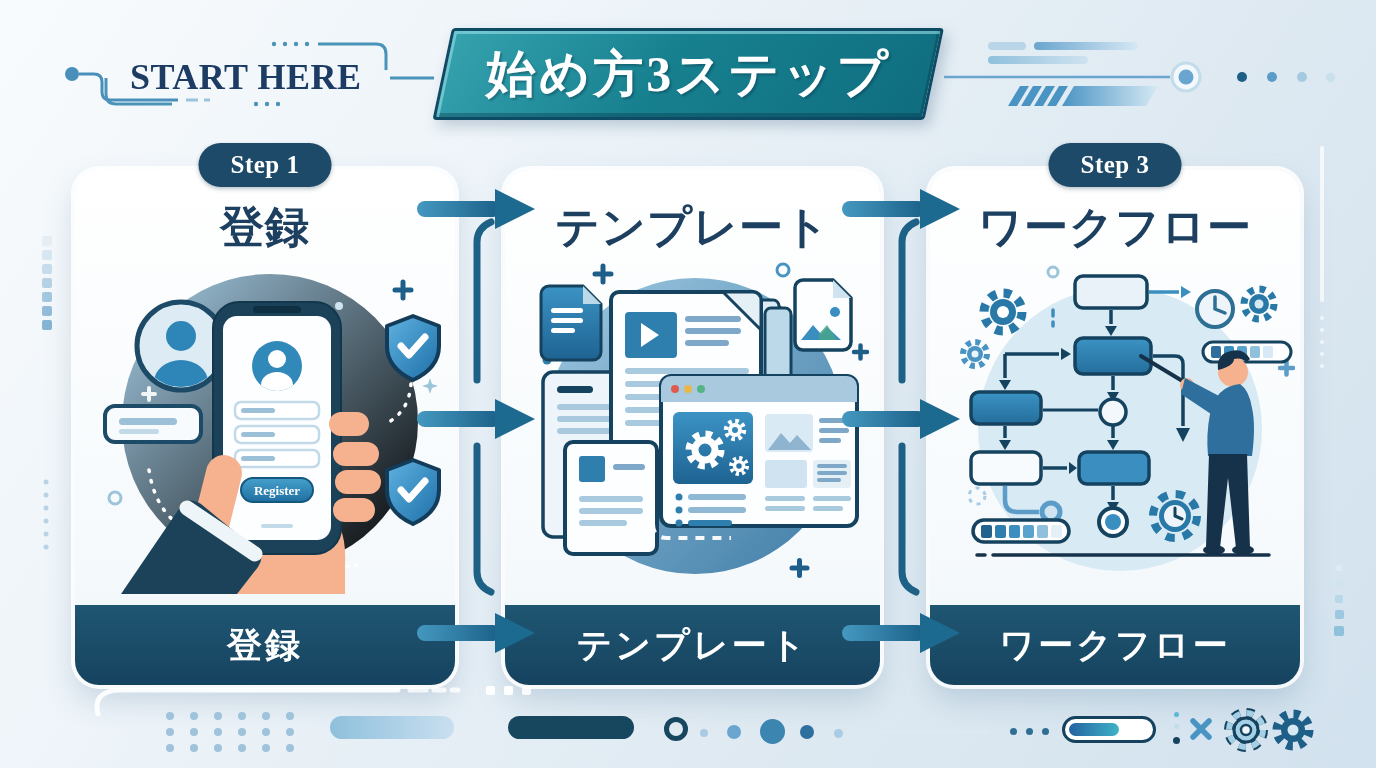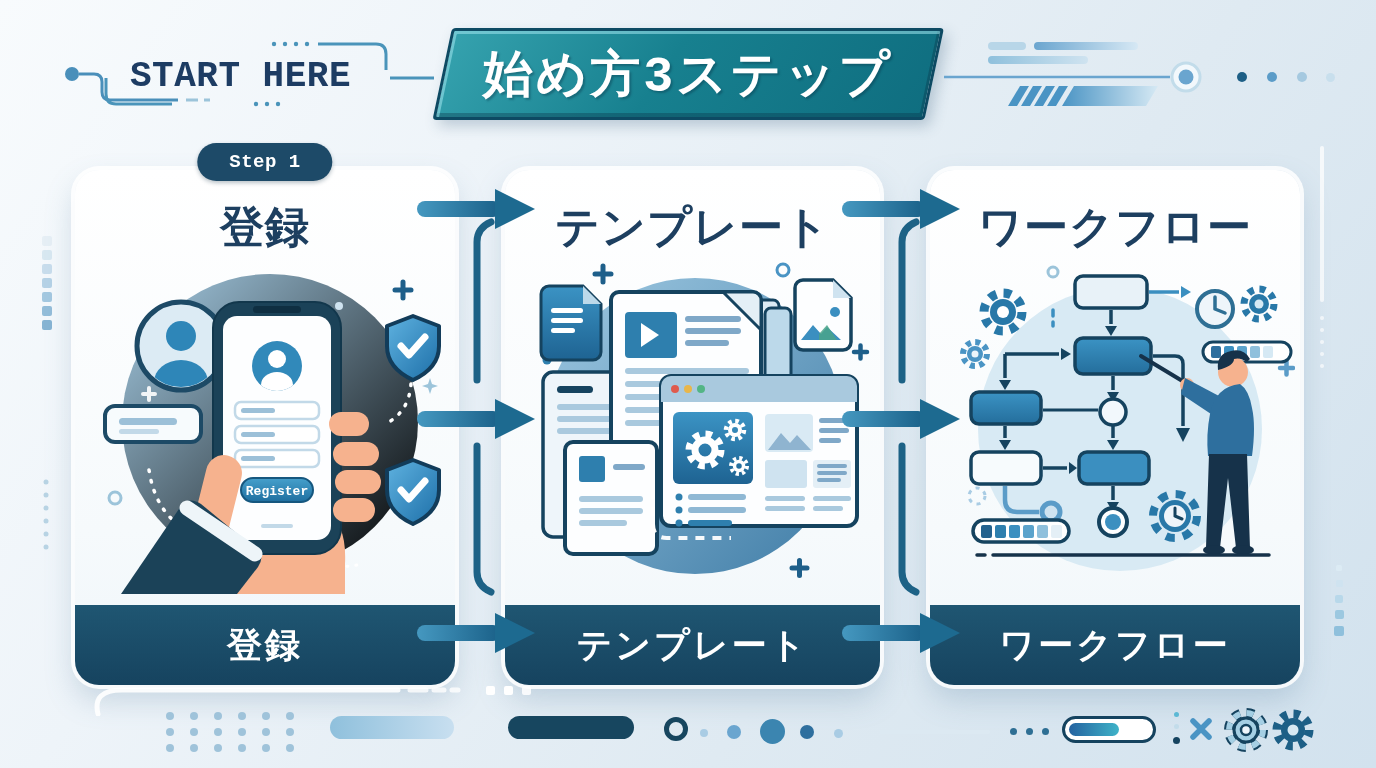--- a/index.html
+++ b/index.html
@@ -1,29 +1,29 @@
 <!DOCTYPE html>
 <html><head>
 <meta charset="utf-8">
 <style>
   html,body{margin:0;padding:0;}
   .stage{
     position:relative;width:1376px;height:768px;overflow:hidden;
     background:linear-gradient(125deg,#f8fbfd 0%,#eef4f9 30%,#dfeaf2 65%,#d2e2ee 100%);
-    font-family:Liberation Mono, monospace;
+    font-family:Liberation Serif, serif;
   }
   .abs{position:absolute;}
   .card{
     position:absolute;top:170px;height:515px;background:linear-gradient(180deg,#ffffff 0%,#f6fafc 70%,#f0f6fa 100%);
     border-radius:24px;
     box-shadow:0 0 0 4px rgba(255,255,255,.85),0 14px 30px rgba(90,130,160,.28);
   }
   .badge{
     position:absolute;top:-27px;left:50%;transform:translateX(-50%);
-    background:#1d4a68;color:#fff;font-size:19px;font-weight:700;
+    background:#1d4a68;color:#fff;font-size:25px;font-weight:700;
     padding:8px 32px;border-radius:26px;white-space:nowrap;letter-spacing:.5px;
     box-shadow:0 2px 4px rgba(20,50,70,.3);
   }
   .card-title{
     margin-top:28px;text-align:center;font-size:44px;font-weight:800;color:#1d3f60;letter-spacing:1px;
   }
   .illo{position:absolute;top:84px;left:50%;transform:translateX(-50%);}
   .card-footer{
     position:absolute;bottom:0;left:0;right:0;height:80px;
     background:linear-gradient(180deg,#20587500,#0000) , linear-gradient(180deg,#1f5672,#16435f);
@@ -367,20 +367,21 @@
             <rect x="175" y="253" width="58" height="6" rx="3" fill="#8fb8d4"></rect>
           <circle cx="166" cy="269" r="3.5" fill="#2e7fae"></circle>
             <rect x="175" y="266" width="44" height="6" rx="3" fill="#2e7fae"></rect>
         </g>
       </g>
     </svg>
     <div class="card-footer">テンプレート</div>
   </div>
 
   <div class="card" style="left:930px;width:370px;">
+    <div class="badge">Step 3</div>
     <div class="card-title">ワークフロー</div>
     <svg class="illo" width="360" height="340" viewBox="0 0 360 340">
       <defs>
         <linearGradient id="b3g" x1="0" y1="0" x2="0" y2="1">
             <stop offset="0" stop-color="#3b93c4"></stop>
             <stop offset="1" stop-color="#246e9c"></stop>
           </linearGradient>
       </defs>
       <circle cx="185" cy="175" r="142" fill="#d8eaf4"></circle>
       <g>

